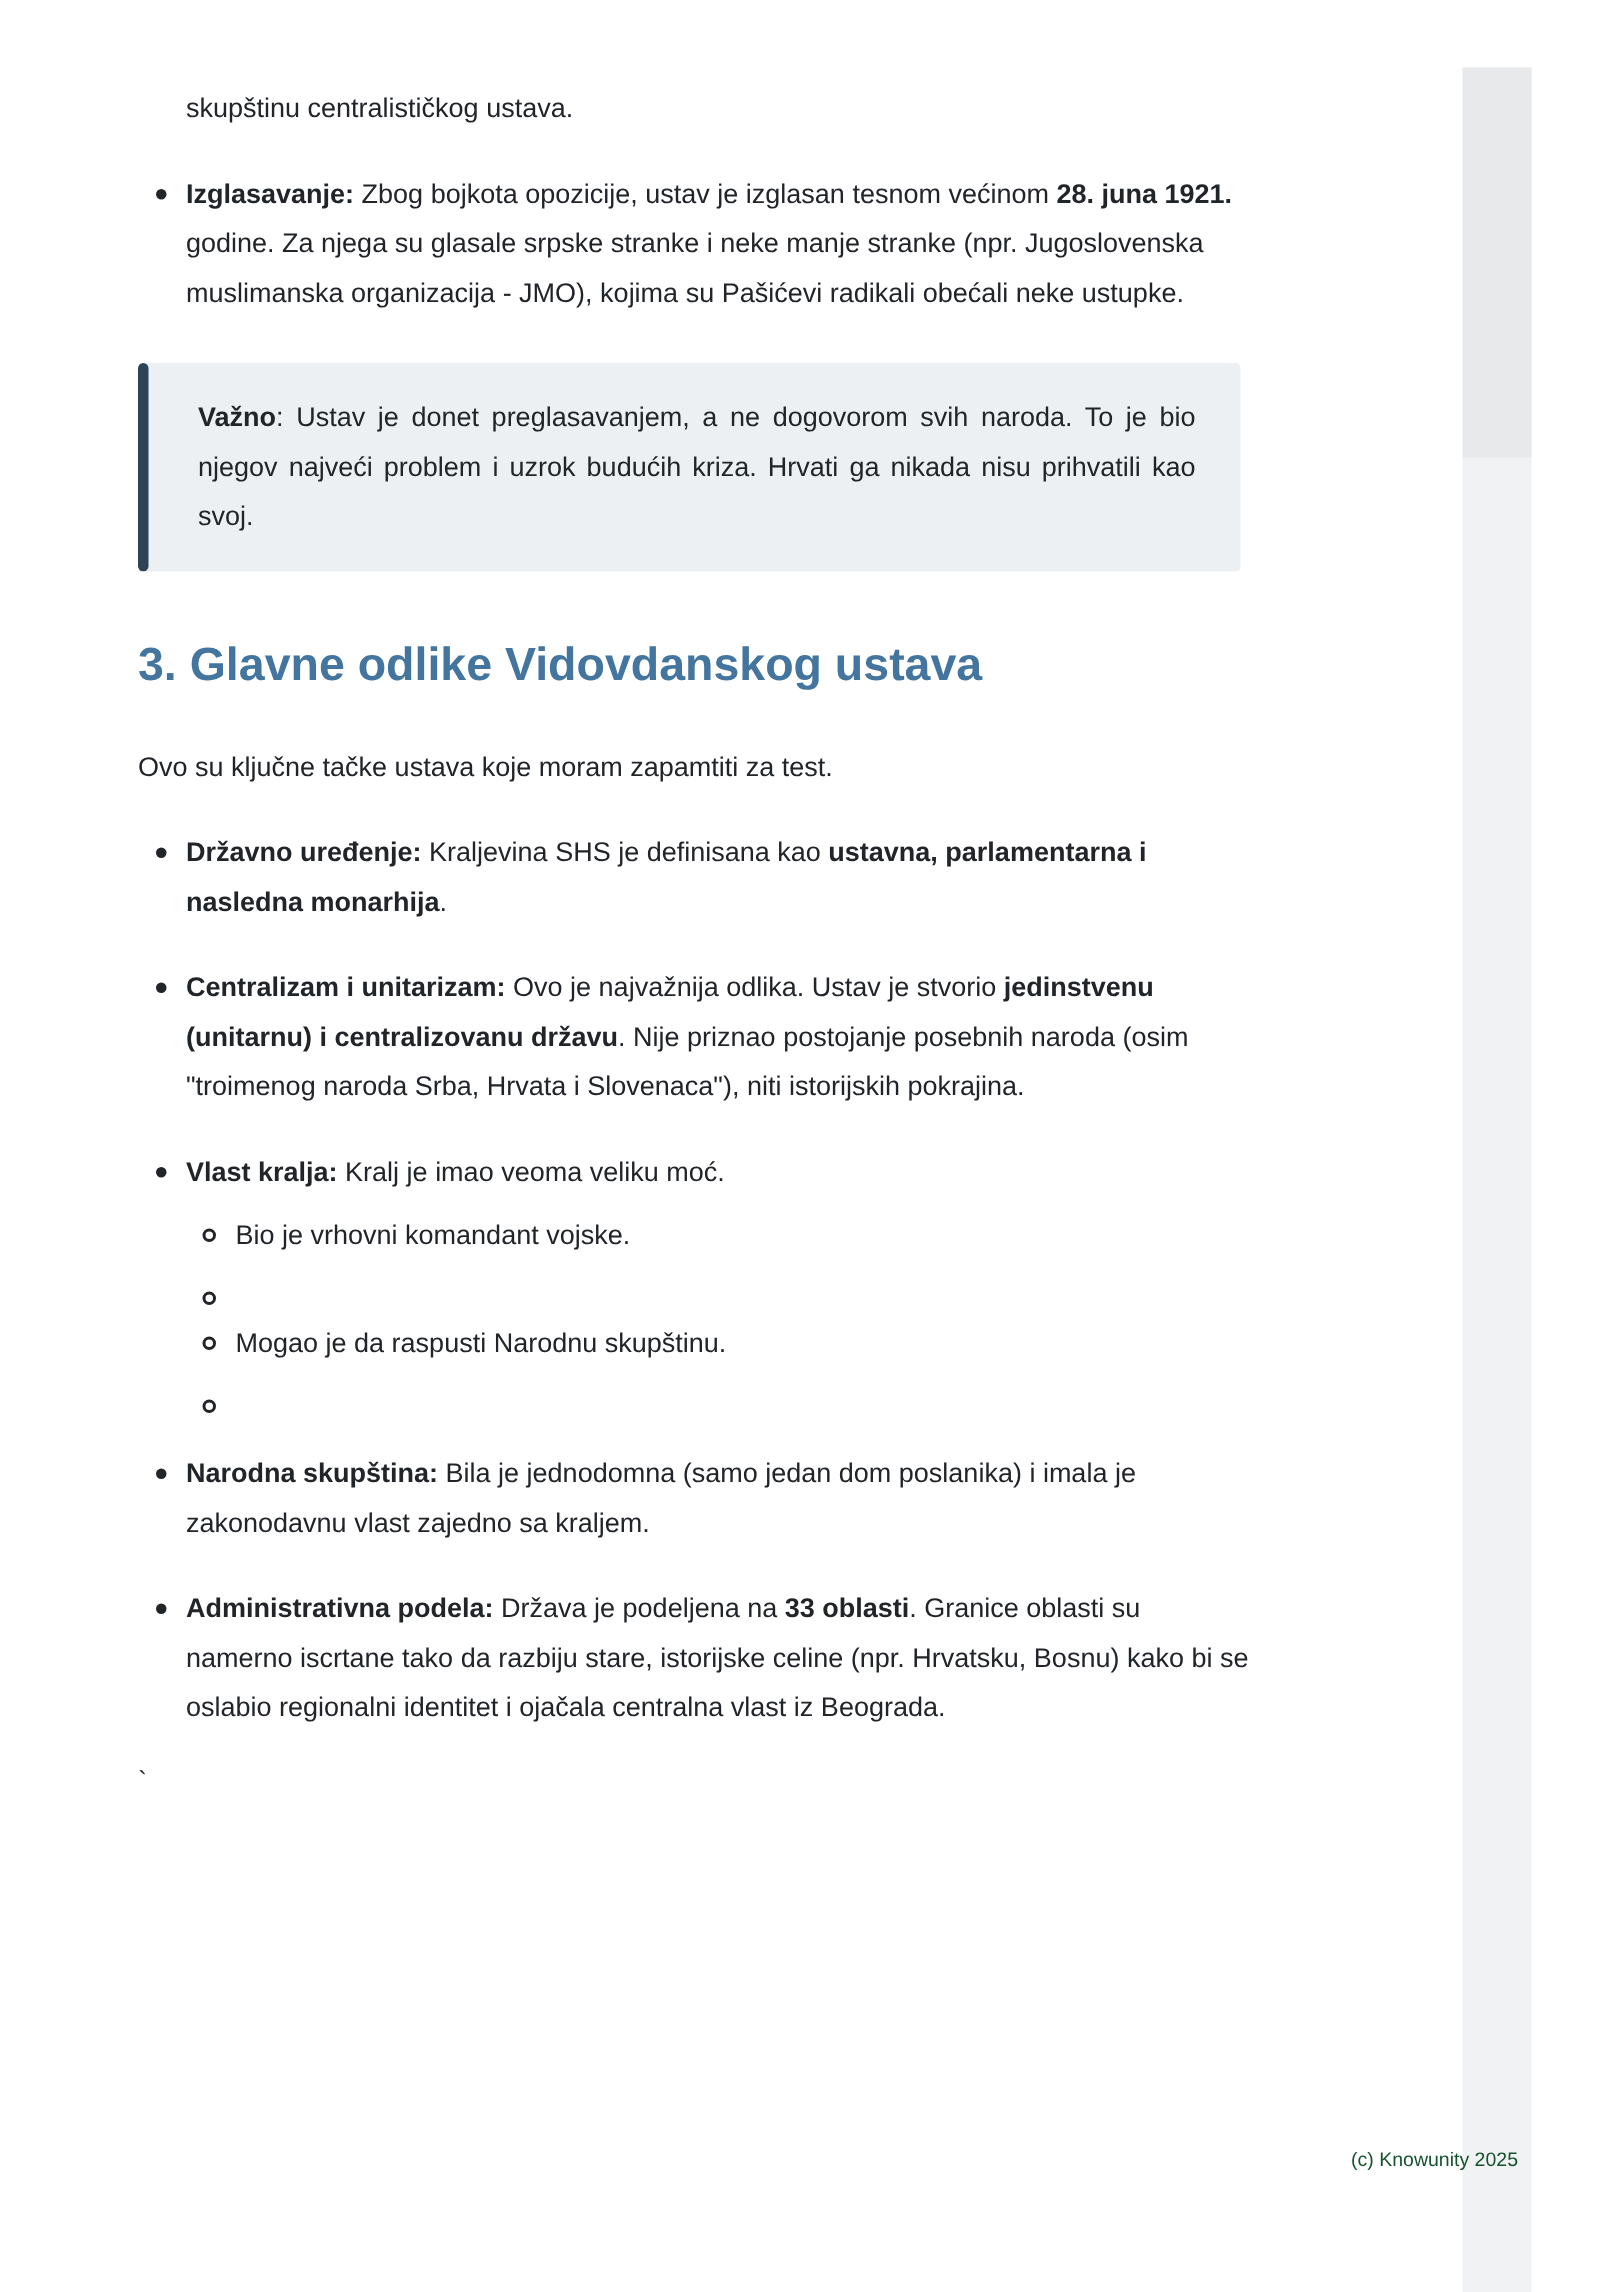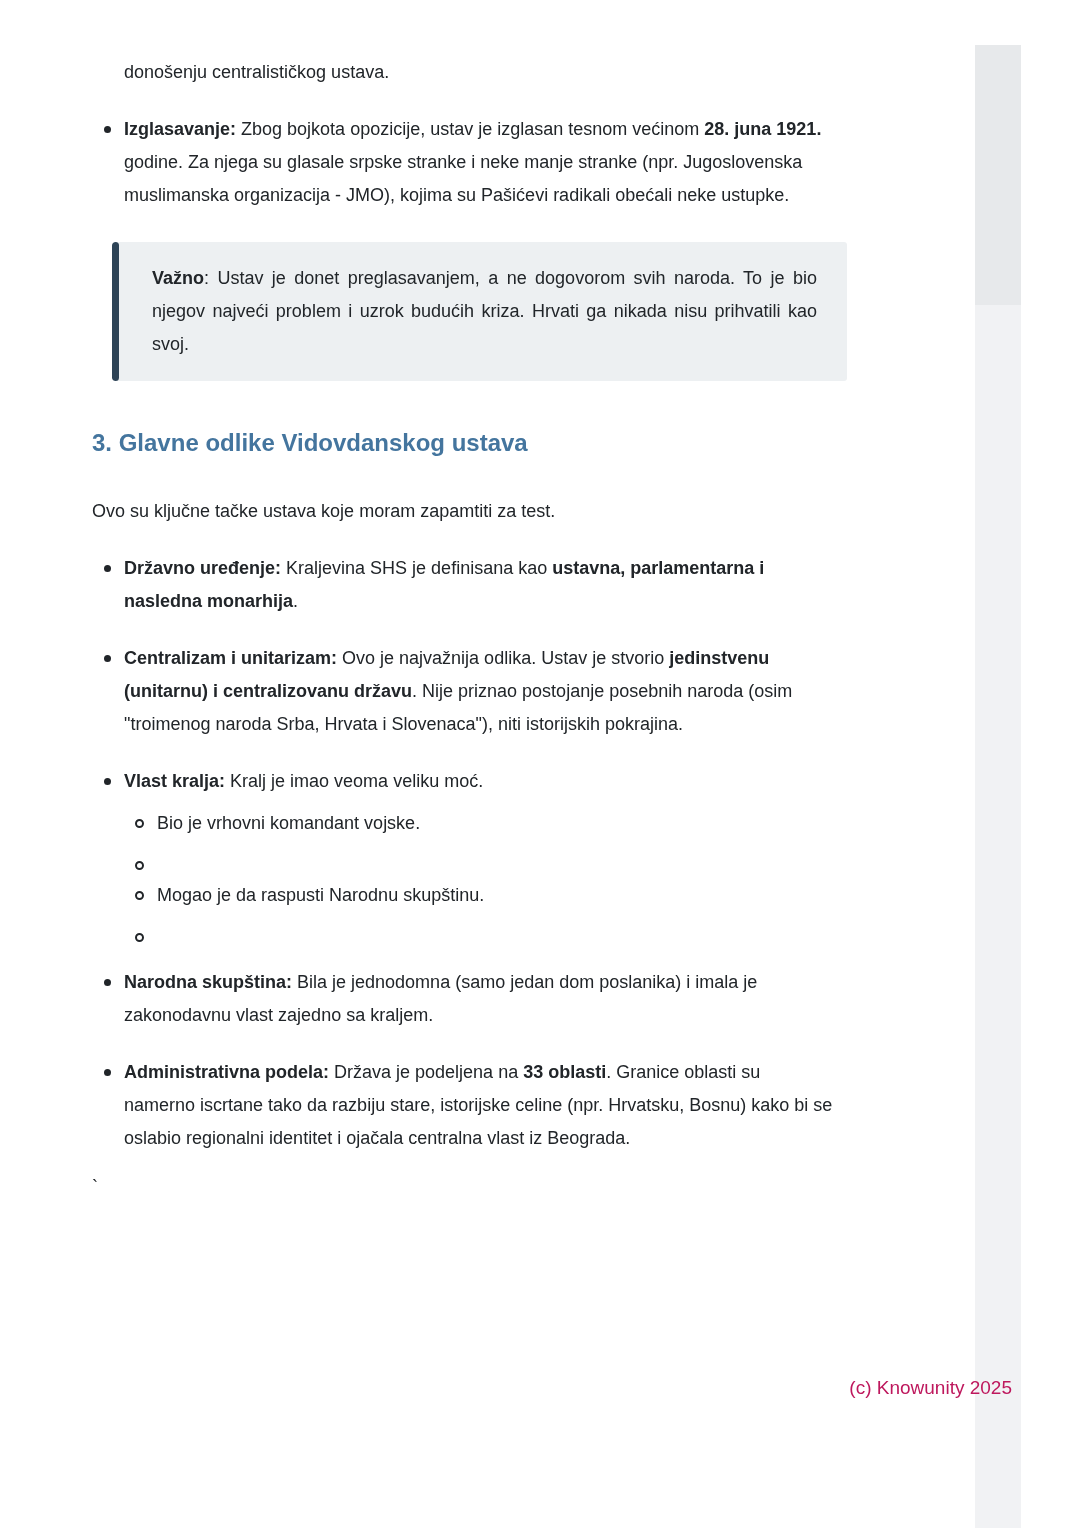--- a/index.html
+++ b/index.html
@@ -55,37 +55,36 @@
   }
   .bullet-text { flex: 1; min-width: 0; }
 
   .callout {
     display: flex;
     margin-top: 30px;
     width: 735px;
     background: #edf0f2;
     border-radius: 3px;
     overflow: hidden;
-    margin-left: 20px;
   }
   .callout-bar {
     flex: none;
     width: 7px;
     background: #2d4356;
     border-radius: 4px;
   }
   .callout-text {
     flex: 1;
     padding: 20px 30px 20px 33px;
     text-align: justify;
   }
 
   .section-heading {
     margin: 45px 0 0 0;
-    font-size: 24px;
+    font-size: 31px;
     line-height: 34px;
     font-weight: 700;
     color: #44759e;
   }
   .section-intro { margin-top: 35px; }
 
   .features { margin-top: 9px; }
   .features .bullet { }
 
   .sub-list { margin-top: 0; }
@@ -95,40 +94,40 @@
     width: 9px; height: 9px;
     border: 2px solid #212529;
     border-radius: 50%;
     margin: 12px 13px 0 11px;
   }
 
   .stray { margin-top: 16px; }
 
   .footer {
     position: absolute;
-    top: 1380px;
+    top: 1432px;
     right: 68px;
-    font-size: 19px;
+    font-size: 13px;
     line-height: 16px;
-    color: #be185d;
+    color: #14532d;
     z-index: 2;
   }
 </style>
 </head>
 <body>
 
 <div class="page">
 
   <div class="scroll-track">
     <div class="scroll-thumb"></div>
   </div>
 
   <div class="content">
 
-    <p class="continuation">donošenju centralističkog ustava.</p>
+    <p class="continuation">skupštinu centralističkog ustava.</p>
 
     <div class="bullet">
       <span class="dot"></span>
       <div class="bullet-text">
         <p><strong>Izglasavanje:</strong><span> Zbog bojkota opozicije, ustav je izglasan tesnom većinom </span><strong>28. juna 1921.</strong><span> godine. Za njega su glasale srpske stranke i neke manje stranke (npr. Jugoslovenska muslimanska organizacija - JMO), kojima su Pašićevi radikali obećali neke ustupke.</span></p>
       </div>
     </div>
 
     <div class="callout">
       <div class="callout-bar"></div>

